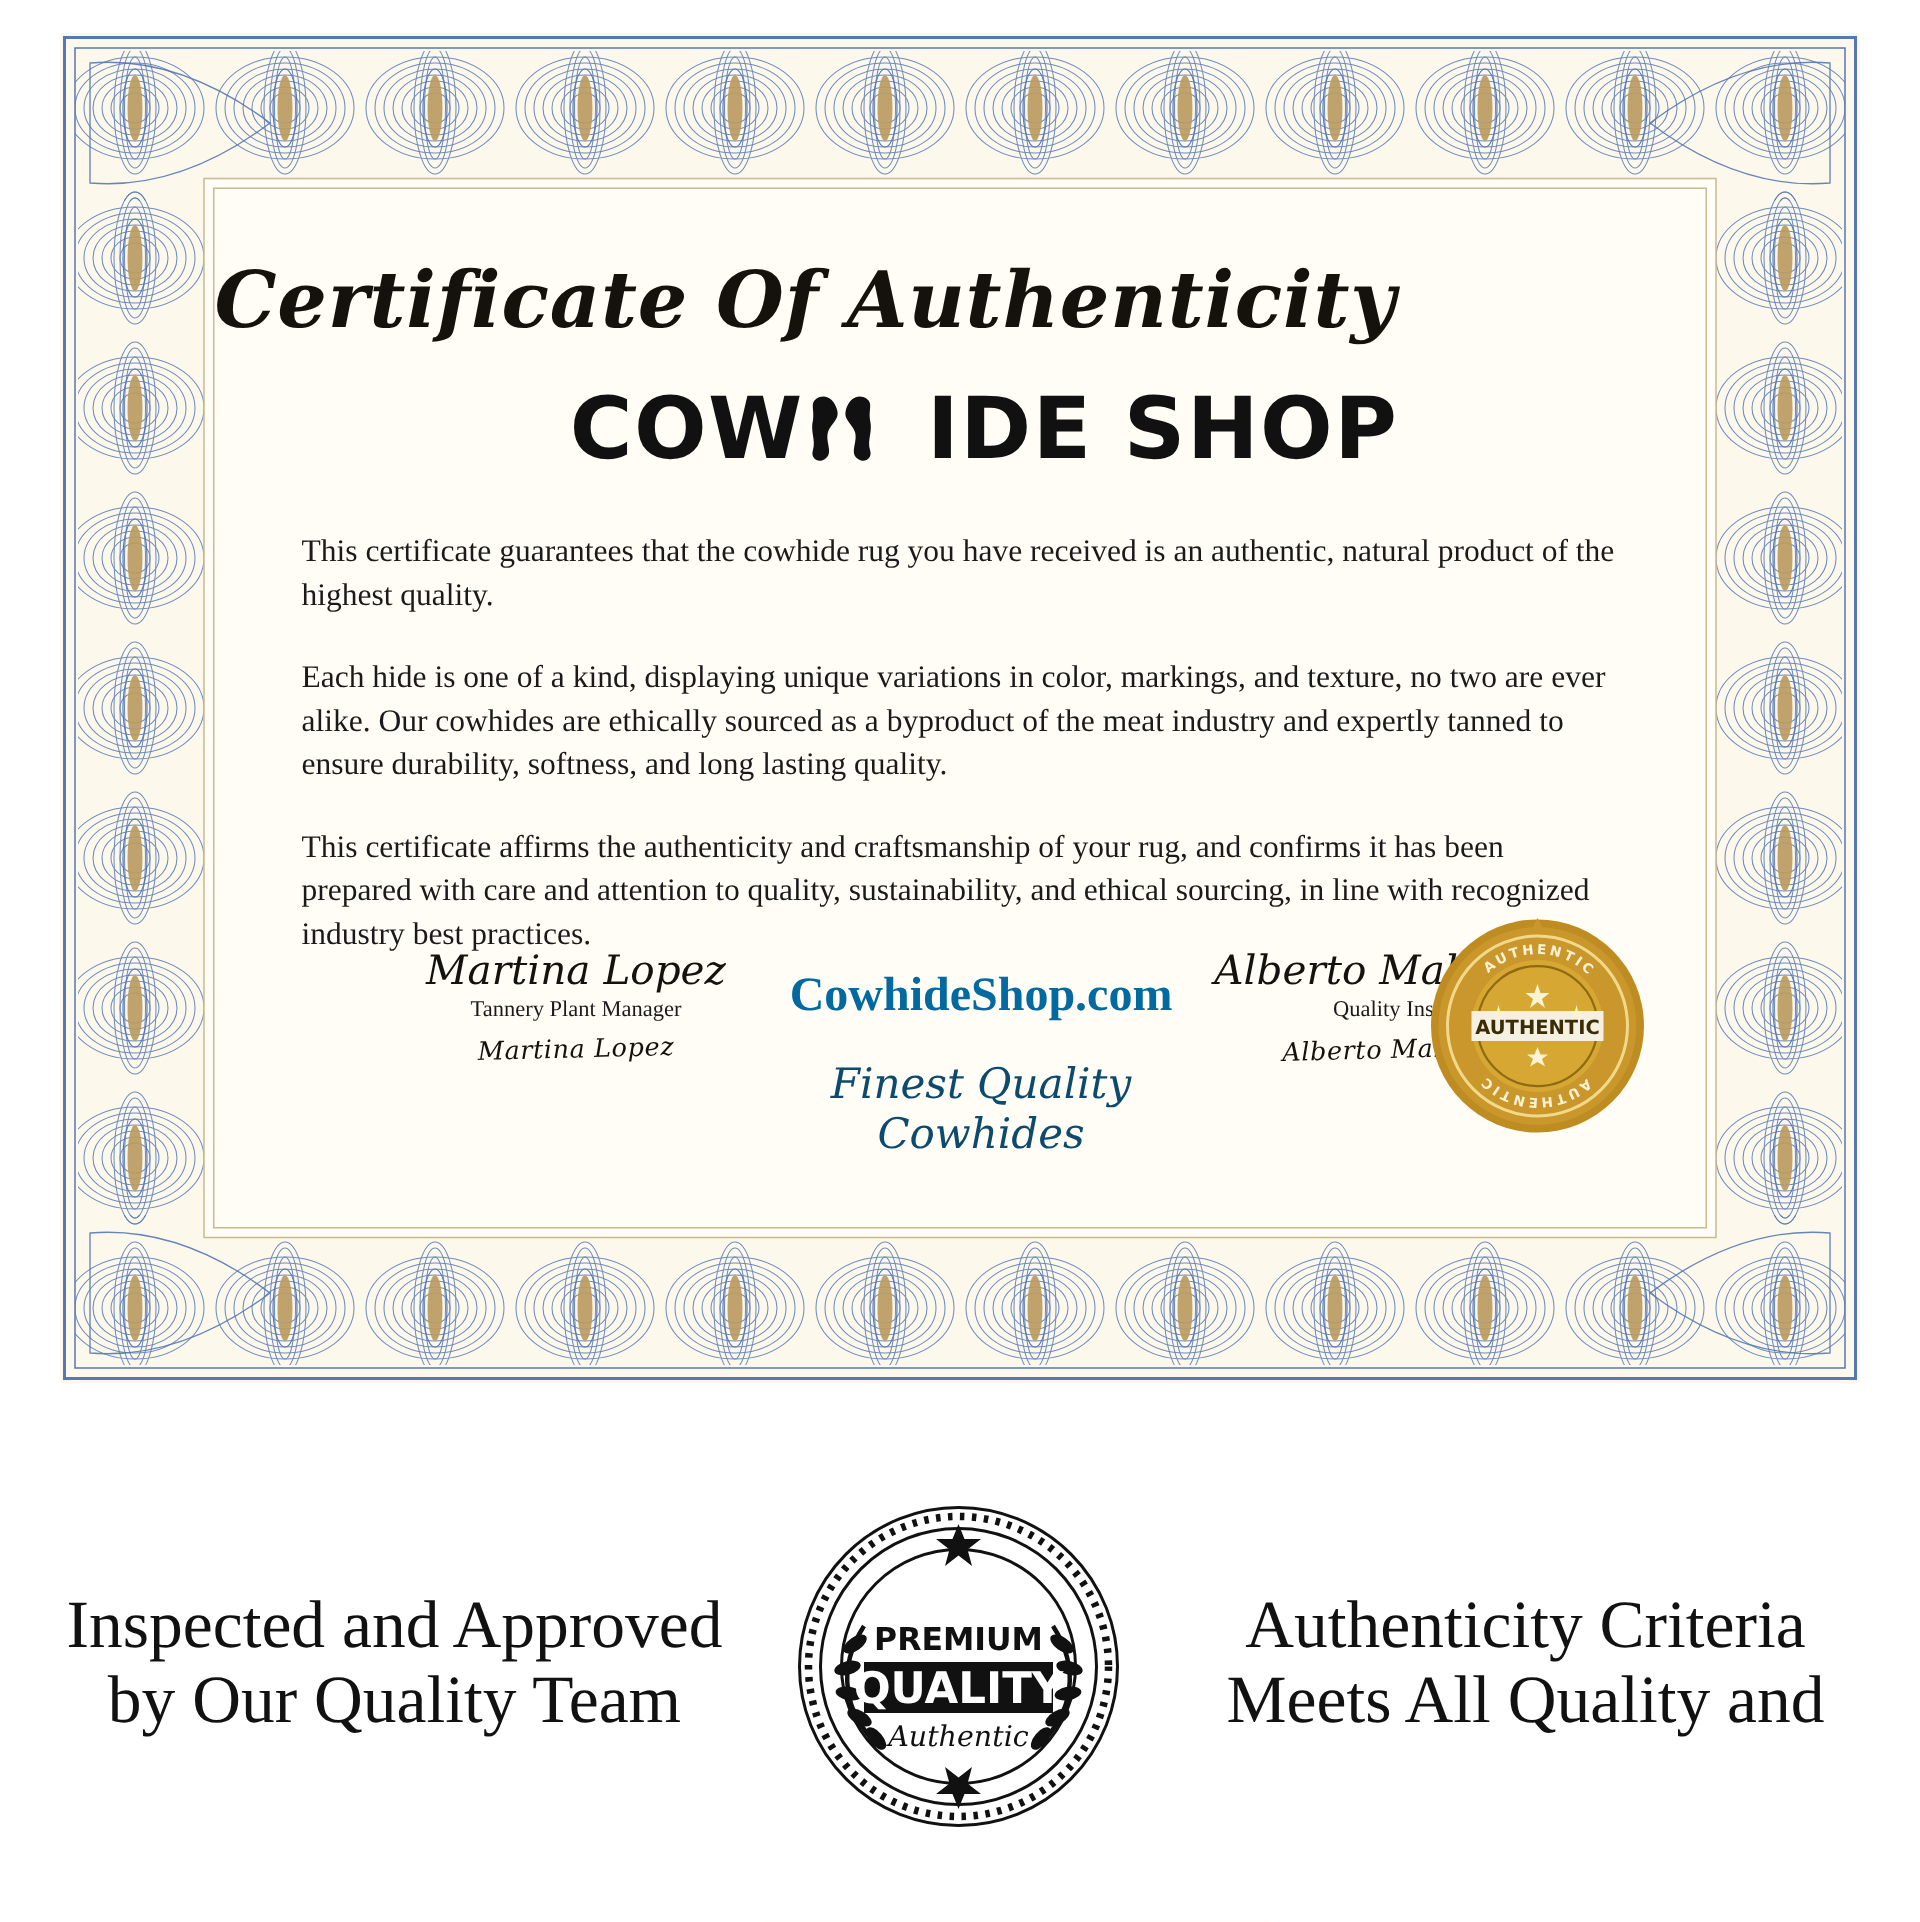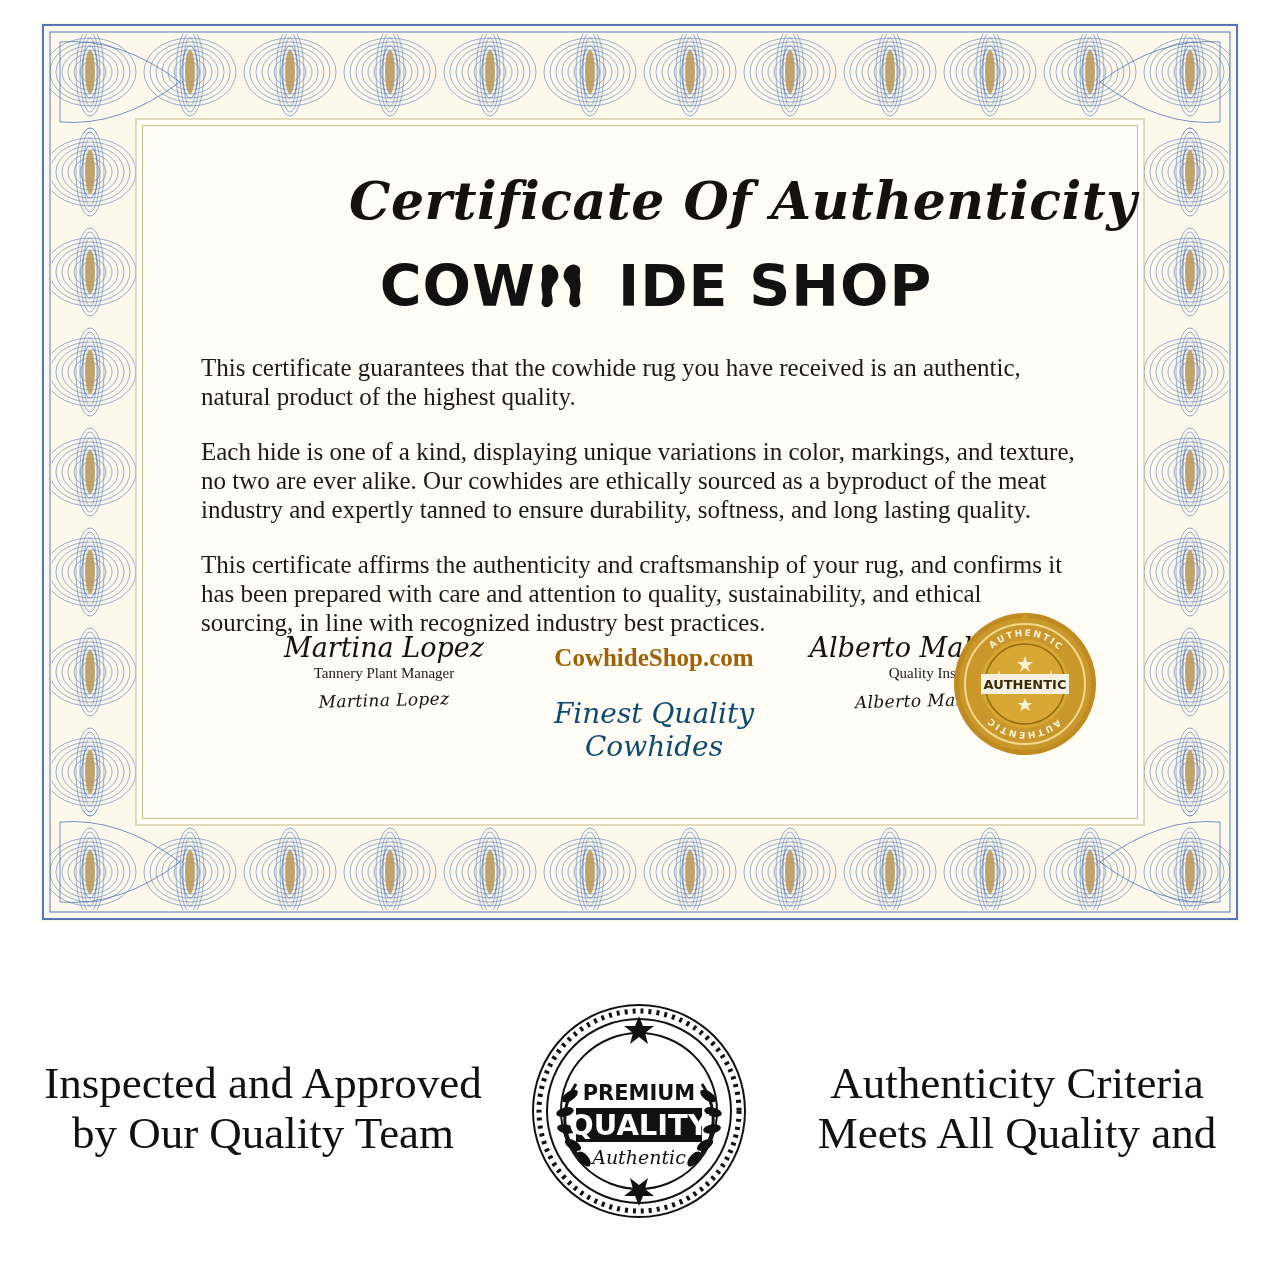--- a/index.html
+++ b/index.html
@@ -40,21 +40,21 @@
     top: 103px;
     width: 996px;
     height: 694px;
     background: #fffdf6;
     border: 1px solid #c9b98e;
     box-sizing: border-box;
     z-index: 5;
   }
 
   .title {
-    text-align: right;
+    text-align: left;
     font-family: "DejaVu Serif", serif;
     font-style: italic;
     font-weight: 700;
     font-size: 52px;
     color: #15120d;
     margin-top: 44px;
     letter-spacing: 0.5px;
   }
 
   .brand {
@@ -76,21 +76,21 @@
     width: 54px;
     height: 52px;
     position: relative;
     margin: 0 -2px;
   }
   .brand-glyph svg { display:block; }
 
   .body-text {
     margin: 34px 58px 0 58px;
     font-family: "Liberation Serif", serif;
-    font-size: 25px;
+    font-size: 21px;
     line-height: 29px;
     color: #1a1a1a;
     text-align: left;
   }
   .body-text p { margin: 0 0 26px 0; }
 
   
   .sig-row {
     position: absolute;
     left: 13px;
@@ -124,22 +124,22 @@
     letter-spacing: 0.4px;
     transform: rotate(-1.5deg);
   }
   .sig-left { left: 78px; top: 16px; width: 300px; }
   .sig-mid  { left: 338px; top: 28px; width: 320px; }
   .sig-right{ left: 620px; top: 16px; width: 330px; }
 
   .site-name {
     font-family: "Liberation Serif", serif;
     font-weight: 700;
-    font-size: 25px;
-    color: #a16207;
+    font-size: 32px;
+    color: #0369a1;
   }
   .site-tag {
     font-family: "DejaVu Serif", serif;
     font-style: italic;
     font-size: 28px;
     color: #0c4a6e;
     margin-top: 25px;
   }
 
   

